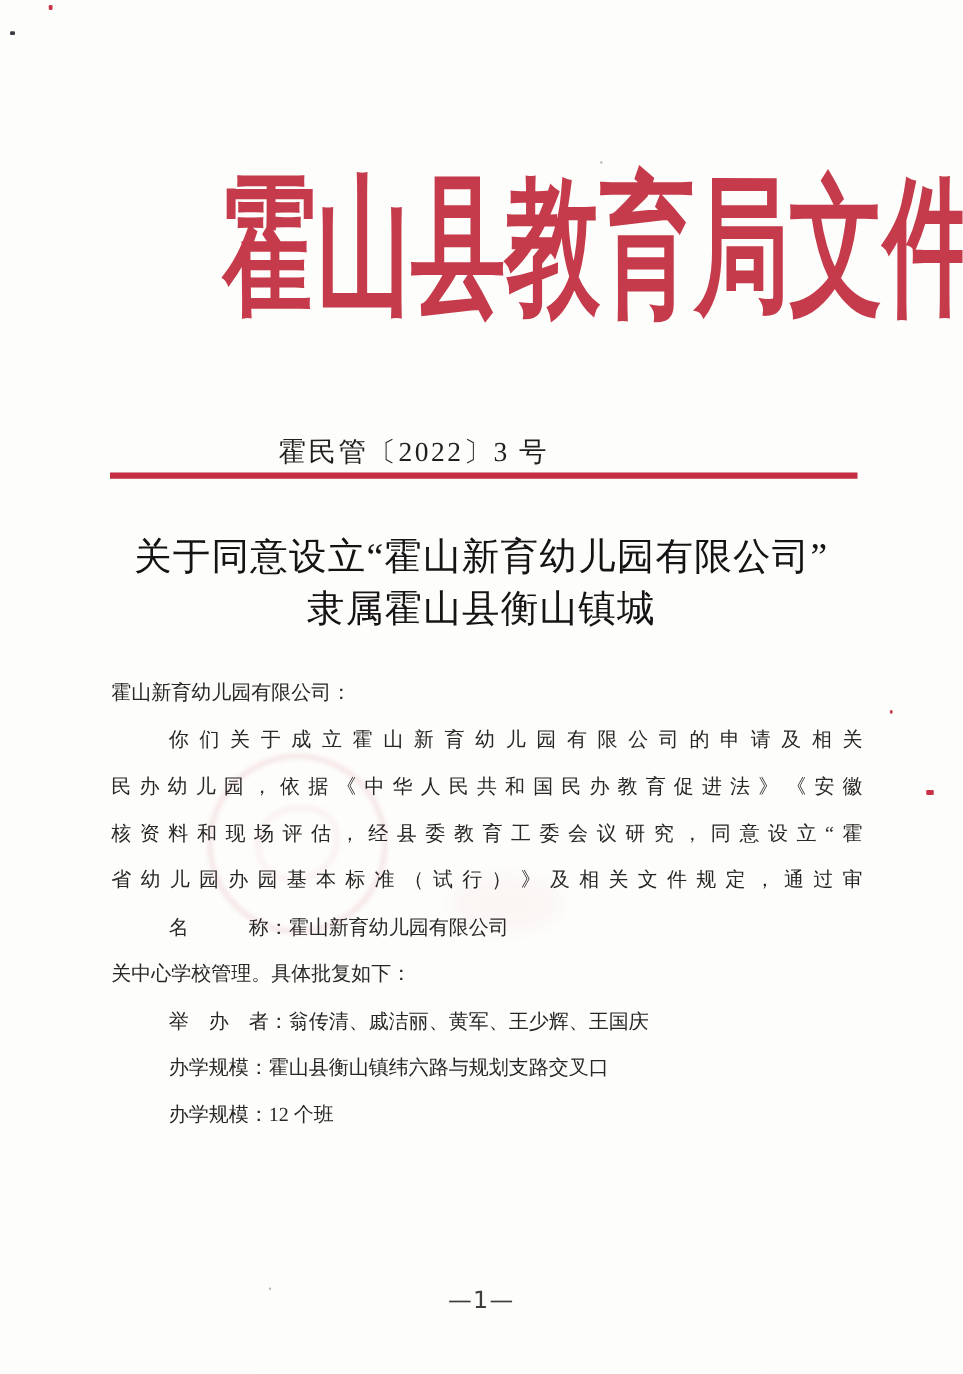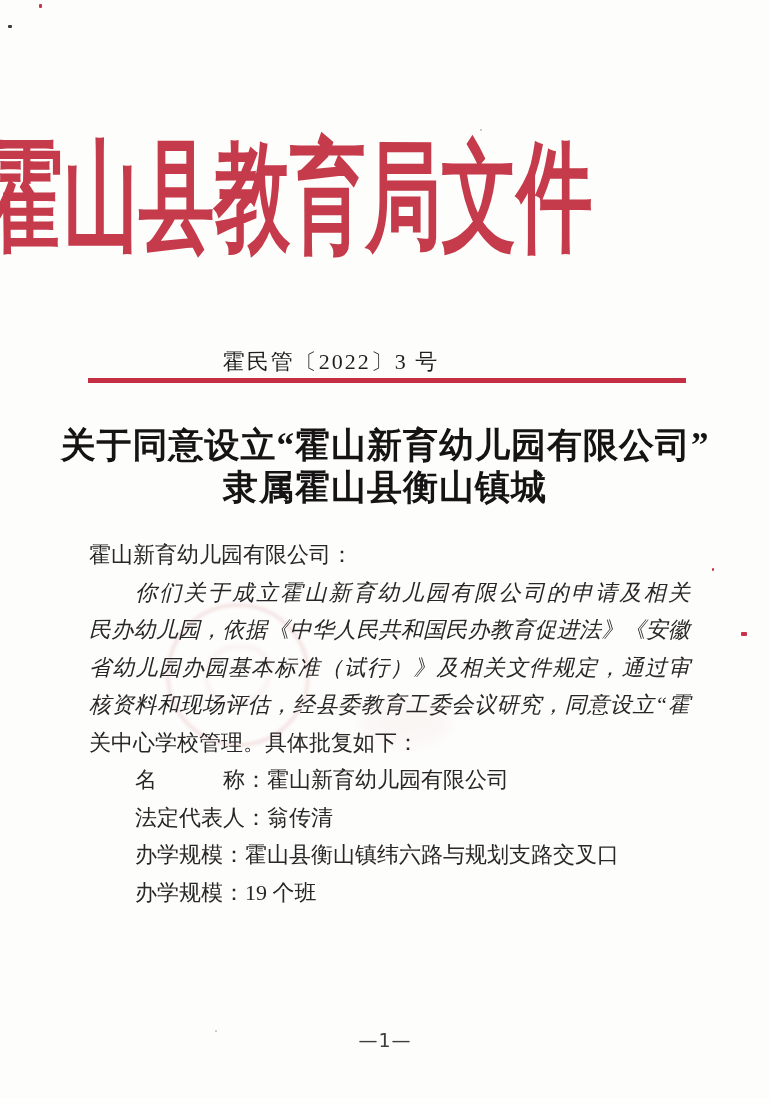--- a/index.html
+++ b/index.html
@@ -22,21 +22,21 @@
     font-family: "Liberation Serif", "DejaVu Serif", serif;
     color: var(--text-dark);
   }
 
   
   .red-title-wrap {
     position: absolute;
     left: 0; top: 132px;
     width: 770px; height: 132px;
     display: flex;
-    justify-content: flex-end;
+    justify-content: flex-start;
     align-items: center;
   }
   .red-title {
     font-size: 120px;
     line-height: 132px;
     font-weight: bold;
     color: var(--accent-red);
     white-space: nowrap;
     letter-spacing: 0px;
     transform: scaleX(0.63);
@@ -62,45 +62,44 @@
     width: 598px; height: 5px;
     background: var(--rule-red);
   }
 
   
   .doc-title {
     position: absolute;
     left: 0; top: 425px;
     width: 770px;
     text-align: center;
-    font-size: 35px;
-    font-weight: bold;
+    font-size: 30px;
+    font-weight: normal;
     line-height: 42px;
     color: #151313;
     letter-spacing: 1px;
   }
 
   
   .doc-body {
     position: absolute;
     left: 89px; top: 536px;
     width: 601px;
-    font-size: 22px;
+    font-size: 16px;
     color: var(--text-dark);
   }
   .doc-body .bline {
     height: 37.5px;
     line-height: 37.5px;
     white-space: nowrap;
   }
   .doc-body .justify {
     white-space: normal;
     text-align: justify;
     text-align-last: justify;
-    font-style: italic;
   }
   .doc-body .indent { padding-left: 46px; }
   .doc-body .justify.indent { padding-left: 0; text-indent: 46px; }
 
   
   .page-number {
     position: absolute;
     left: 0; top: 1028px;
     width: 770px;
     text-align: center;
@@ -178,24 +177,24 @@
 
   <div class="doc-title">
     <div>关于同意设立“霍山新育幼儿园有限公司”</div>
     <div>隶属霍山县衡山镇城</div>
   </div>
 
   <div class="doc-body">
     <div class="bline">霍山新育幼儿园有限公司：</div>
     <div class="bline justify indent">你们关于成立霍山新育幼儿园有限公司的申请及相关</div>
     <div class="bline justify">民办幼儿园，依据《中华人民共和国民办教育促进法》《安徽</div>
+    <div class="bline justify">核资料和现场评估，经县委教育工委会议研究，同意设立“霍</div>
     <div class="bline justify">省幼儿园办园基本标准（试行）》及相关文件规定，通过审</div>
-    <div class="bline justify">核资料和现场评估，经县委教育工委会议研究，同意设立“霍</div>
+    <div class="bline indent">名　　　称：霍山新育幼儿园有限公司</div>
     <div class="bline">关中心学校管理。具体批复如下：</div>
-    <div class="bline indent">名　　　称：霍山新育幼儿园有限公司</div>
-    <div class="bline indent">法定代表人：翁传清</div>
+    <div class="bline indent">举　办　者：翁传清、戚洁丽、黄军、王少辉、王国庆</div>
     <div class="bline indent">办学规模：霍山县衡山镇纬六路与规划支路交叉口</div>
-    <div class="bline indent">办学规模：19 个班</div>
+    <div class="bline indent">办学规模：12 个班</div>
   </div>
 
   <div class="page-number">—1—</div>
 
 </div>
 
 </body></html>

